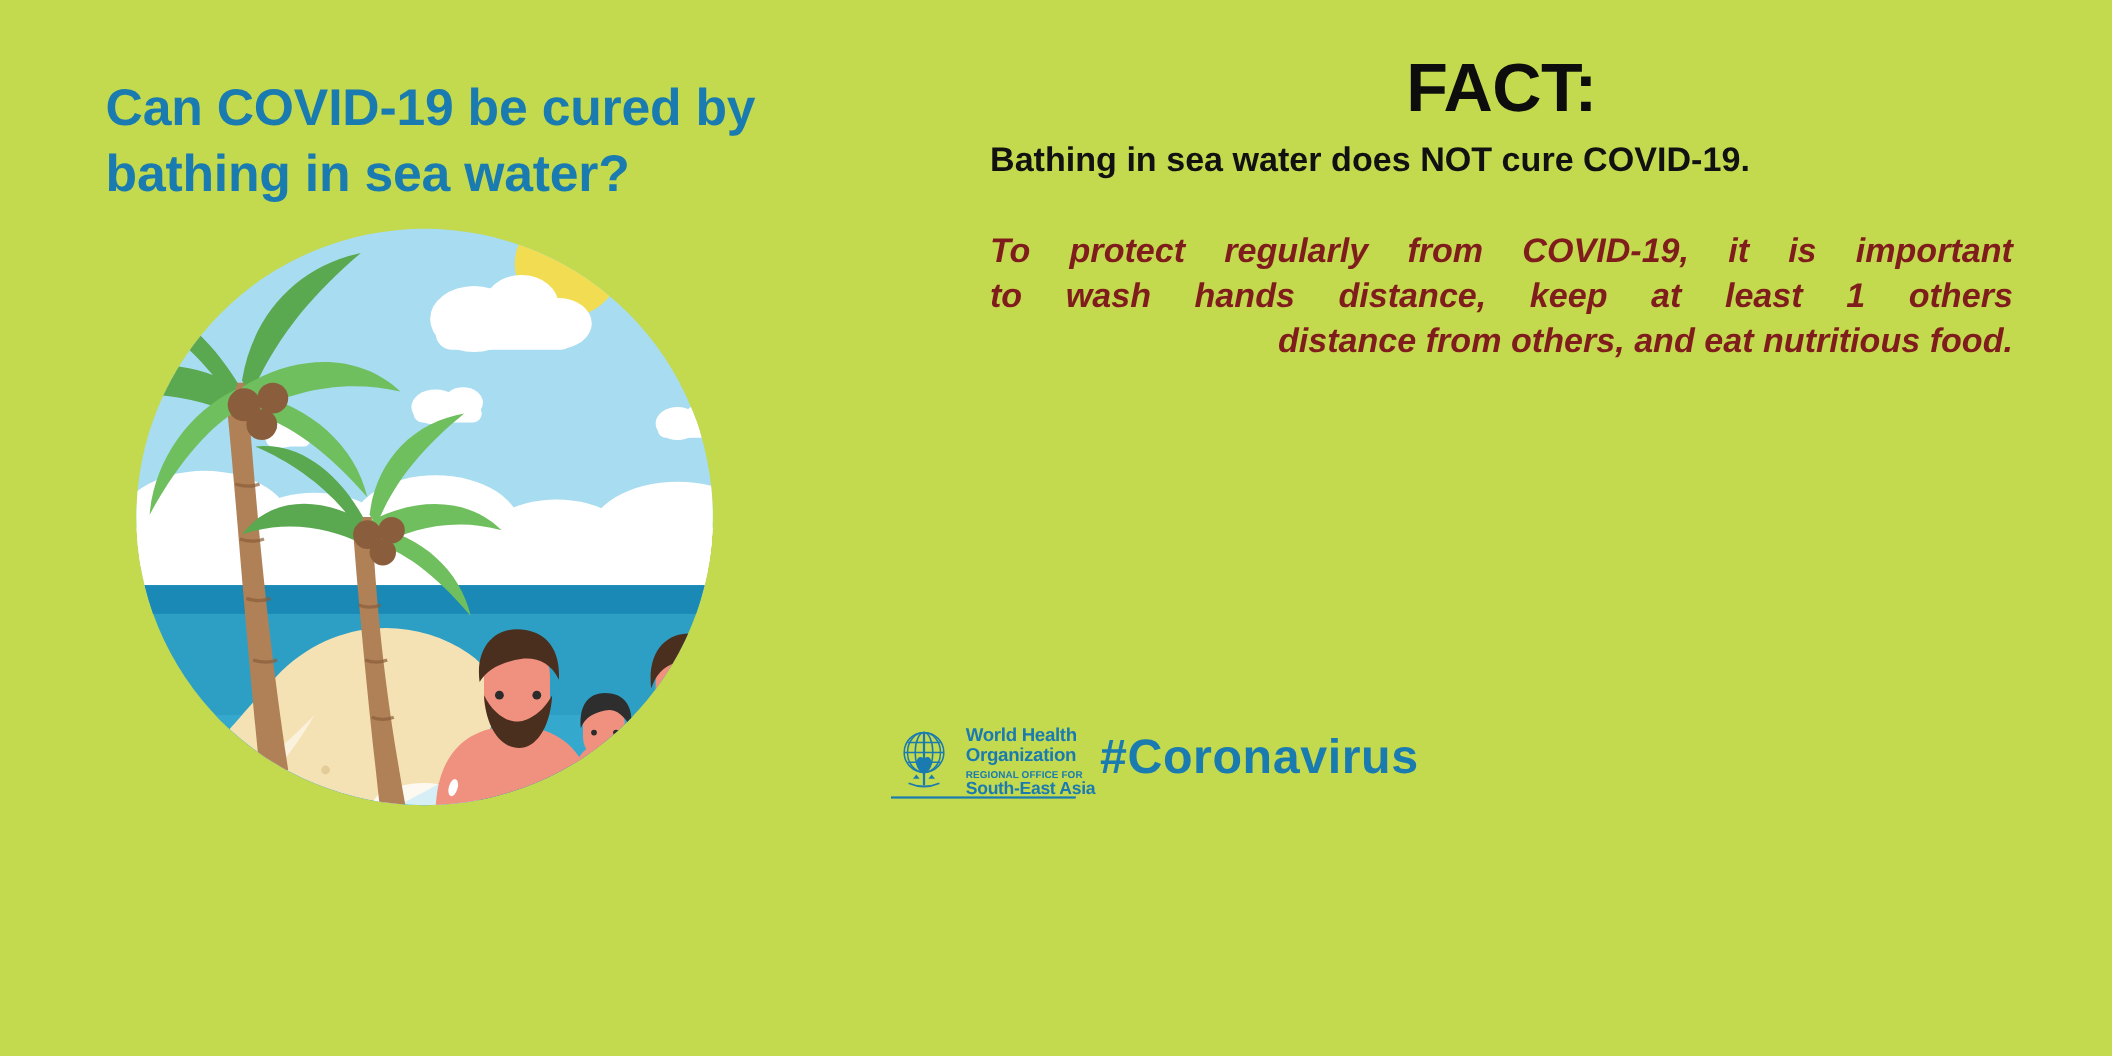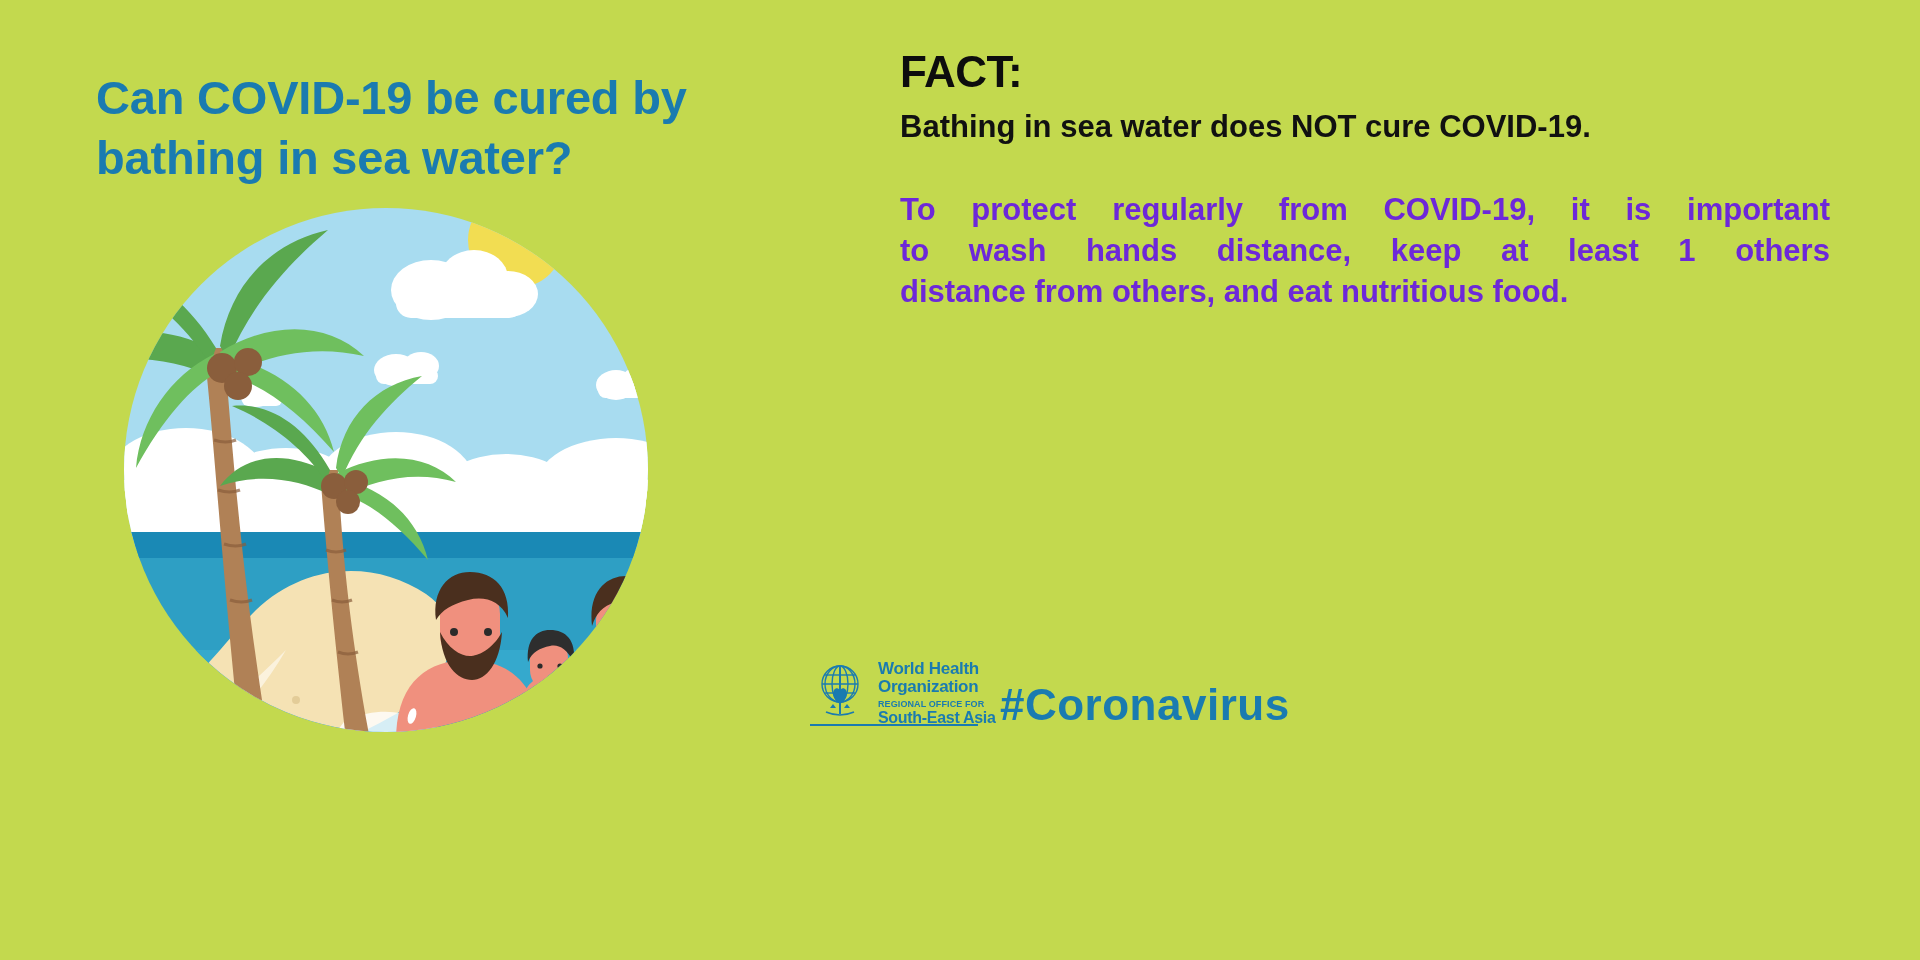--- a/index.html
+++ b/index.html
@@ -46,45 +46,47 @@
   #illustration svg { display: block; width: 100%; height: 100%; }
 
   
   #fact-block {
     position: absolute;
     left: 900px;
     top: 50px;
     width: 930px;
   }
   #fact-heading {
-    text-align: left;
+    text-align: center;
     color: #0d0d0d;
     font-family: "Liberation Sans", sans-serif;
     font-weight: bold;
-    font-size: 44px;
+    font-size: 62px;
     line-height: 1.0;
     letter-spacing: -0.5px;
     margin: 0 0 14px 0;
   }
   #fact-lead {
     text-align: left;
     color: #111111;
     font-family: "Liberation Sans", sans-serif;
     font-weight: bold;
     font-size: 31px;
     line-height: 1.22;
     margin: 0;
   }
   #fact-advice {
     margin: 44px 0 0 0;
-    color: #6d28d9;
+    color: #7f1d1d;
     font-family: "Liberation Sans", sans-serif;
     font-weight: bold;
     font-size: 31px;
     line-height: 1.32;
+    text-align: right;
+    font-style: italic;
   }
   #fact-advice .aline {
     display: block;
     white-space: pre;
   }
   #fact-advice .aline.justify {
     display: flex;
     justify-content: space-between;
     white-space: normal;
   }
@@ -140,21 +142,21 @@
     background: #1a7bb0;
   }
   .hashtag {
     position: absolute;
     color: #1a7bb0;
     font-family: "Liberation Sans", sans-serif;
     font-size: 44px;
     letter-spacing: 0.5px;
     white-space: pre;
   }
-  #hashtag-coronavirus { left: 200px; top: 30px; font-weight: bold; }
+  #hashtag-coronavirus { left: 200px; top: 14px; font-weight: bold; }
   #hashtag-covid19 { left: 520px; top: 30px; font-weight: normal; }
 </style>
 </head>
 <body>
 
 <div id="poster">
 
   <div id="question">
     <span class="qline">Can COVID-19 be cured by</span>
     <span class="qline">bathing in sea water?</span>

